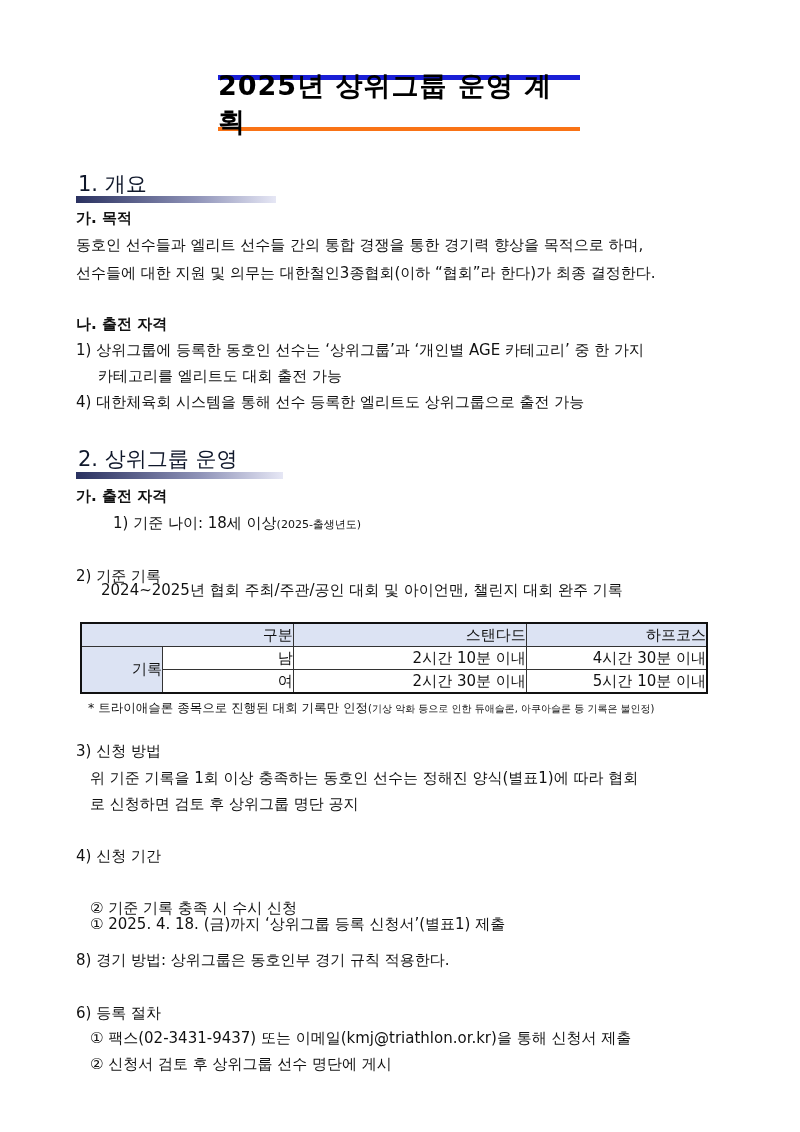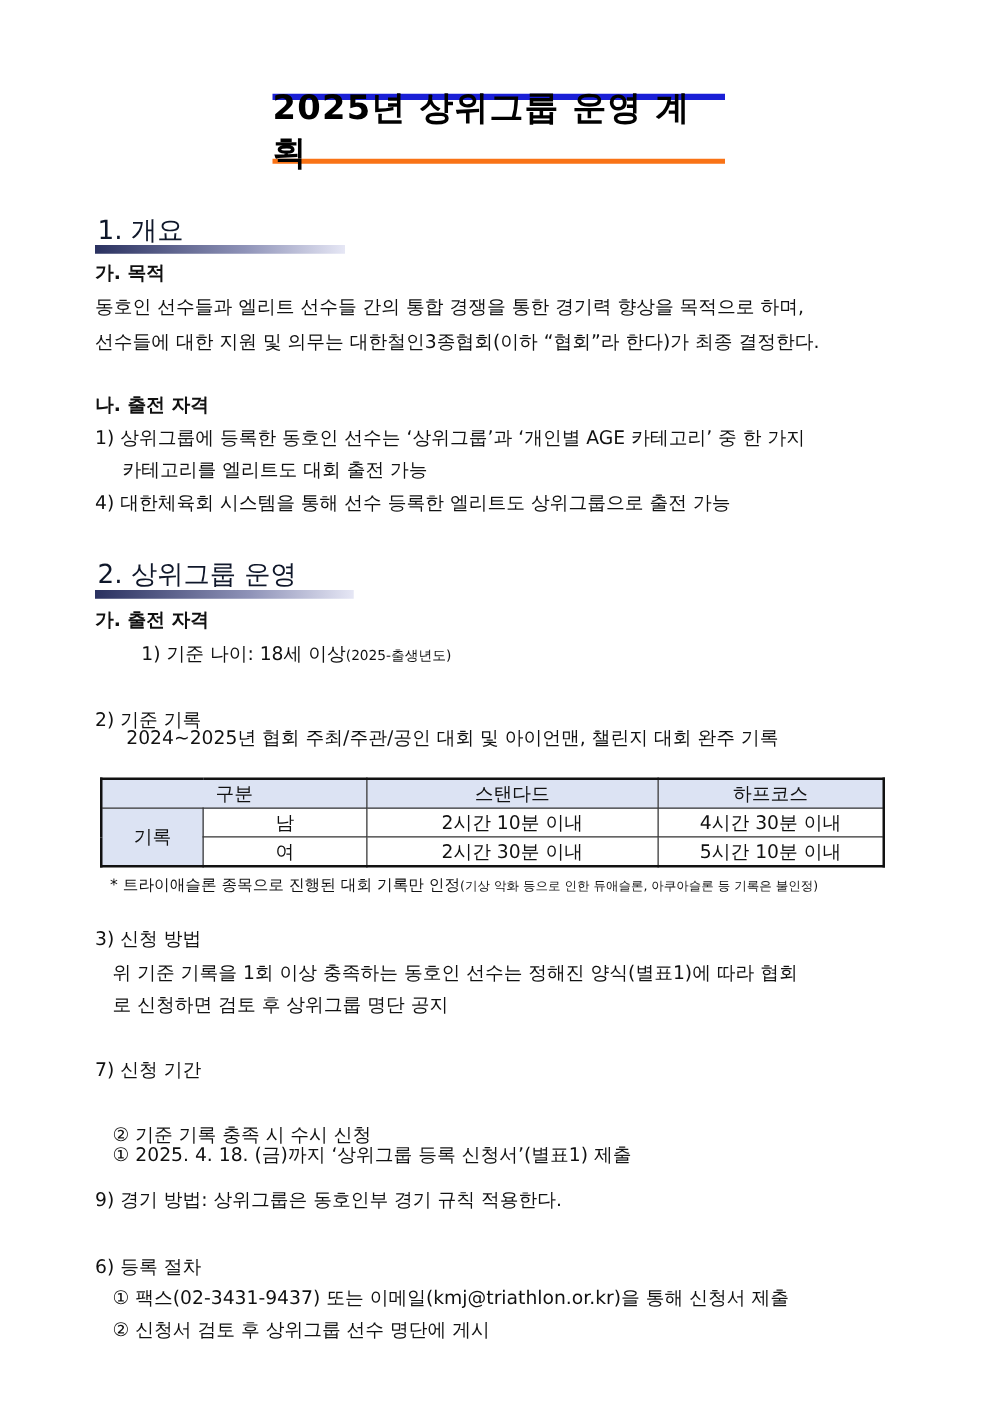--- a/index.html
+++ b/index.html
@@ -17,21 +17,21 @@
     .title-text { font-size: 27px; font-weight: bold; letter-spacing: 1px; color: #000; }
     .sec-head { font-size: 21px; color: #0f172a; }
     .sec-bar { height: 7px; background: linear-gradient(to right, #2a3160, #8f93b8 60%, #e6e7f5); }
     .sub-head { font-size: 15px; font-weight: bold; }
     .body-text { font-size: 15px; line-height: 26px; white-space: nowrap; }
     .small { font-size: 11px; }
     table.rec {
       border-collapse: collapse; font-size: 15px;
     }
     table.rec td {
-      border: 1px solid #333; text-align: center; height: 22px; padding: 0;
+      border: 1px solid #333; text-align: right; height: 22px; padding: 0;
     }
     table.rec td.hdr { background: #dce3f3; }
     table.rec { border: 2px solid #111; }
     .note { font-size: 12.5px; white-space: nowrap; }
     .note .tiny { font-size: 10px; }
   </style>
 </head>
 <body>
 
 <div class="abs title-box">
@@ -83,21 +83,21 @@
   </table>
 
 <div class="abs note" style="left:88px; top:700px;">
   <span>* 트라이애슬론 종목으로 진행된 대회 기록만 인정</span><span class="tiny">(기상 악화 등으로 인한 듀애슬론, 아쿠아슬론 등 기록은 불인정)</span>
 </div>
 
 <div class="abs body-text" style="left:76px; top:738px;">3) 신청 방법</div>
 <div class="abs body-text" style="left:90px; top:765px;">위 기준 기록을 1회 이상 충족하는 동호인 선수는 정해진 양식(별표1)에 따라 협회</div>
 <div class="abs body-text" style="left:90px; top:791px;">로 신청하면 검토 후 상위그룹 명단 공지</div>
 
-<div class="abs body-text" style="left:76px; top:843px;">7) 신청 기간</div>
+<div class="abs body-text" style="left:76px; top:843px;">4) 신청 기간</div>
 <div class="abs body-text" style="left:90px; top:911px;">① 2025. 4. 18. (금)까지 ‘상위그룹 등록 신청서’(별표1) 제출</div>
 <div class="abs body-text" style="left:90px; top:895px;">② 기준 기록 충족 시 수시 신청</div>
 
-<div class="abs body-text" style="left:76px; top:947px;">9) 경기 방법: 상위그룹은 동호인부 경기 규칙 적용한다.</div>
+<div class="abs body-text" style="left:76px; top:947px;">8) 경기 방법: 상위그룹은 동호인부 경기 규칙 적용한다.</div>
 
 <div class="abs body-text" style="left:76px; top:1000px;">6) 등록 절차</div>
 <div class="abs body-text" style="left:90px; top:1025px;">① 팩스(02-3431-9437) 또는 이메일(kmj@triathlon.or.kr)을 통해 신청서 제출</div>
 <div class="abs body-text" style="left:90px; top:1051px;">② 신청서 검토 후 상위그룹 선수 명단에 게시</div>
 
 </body></html>

